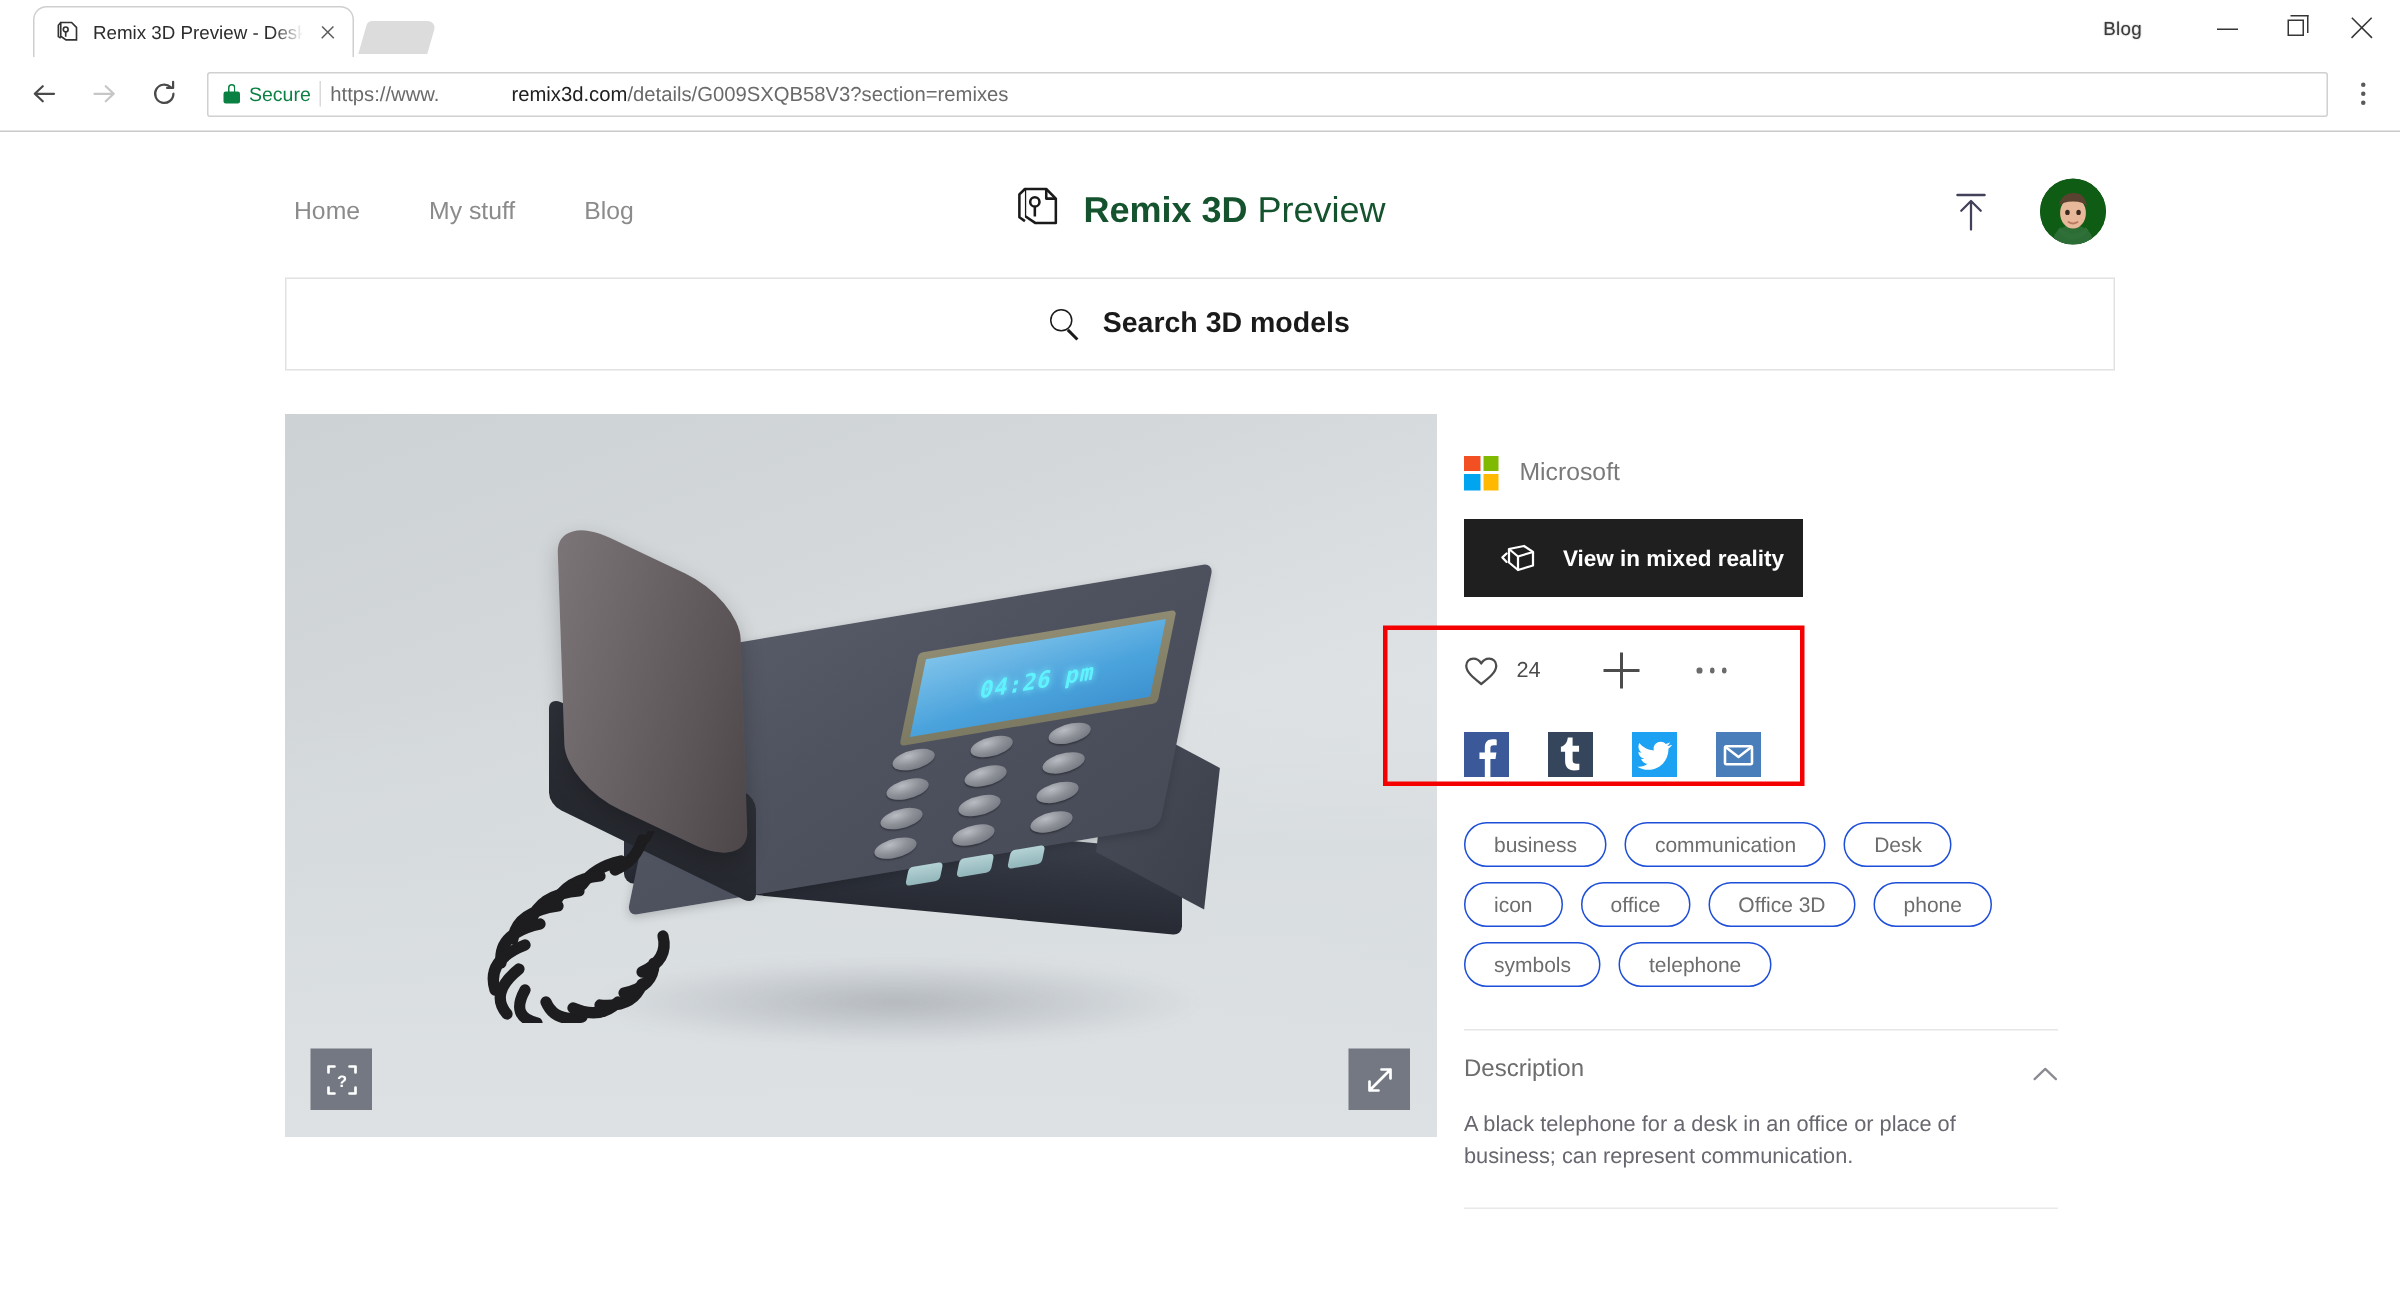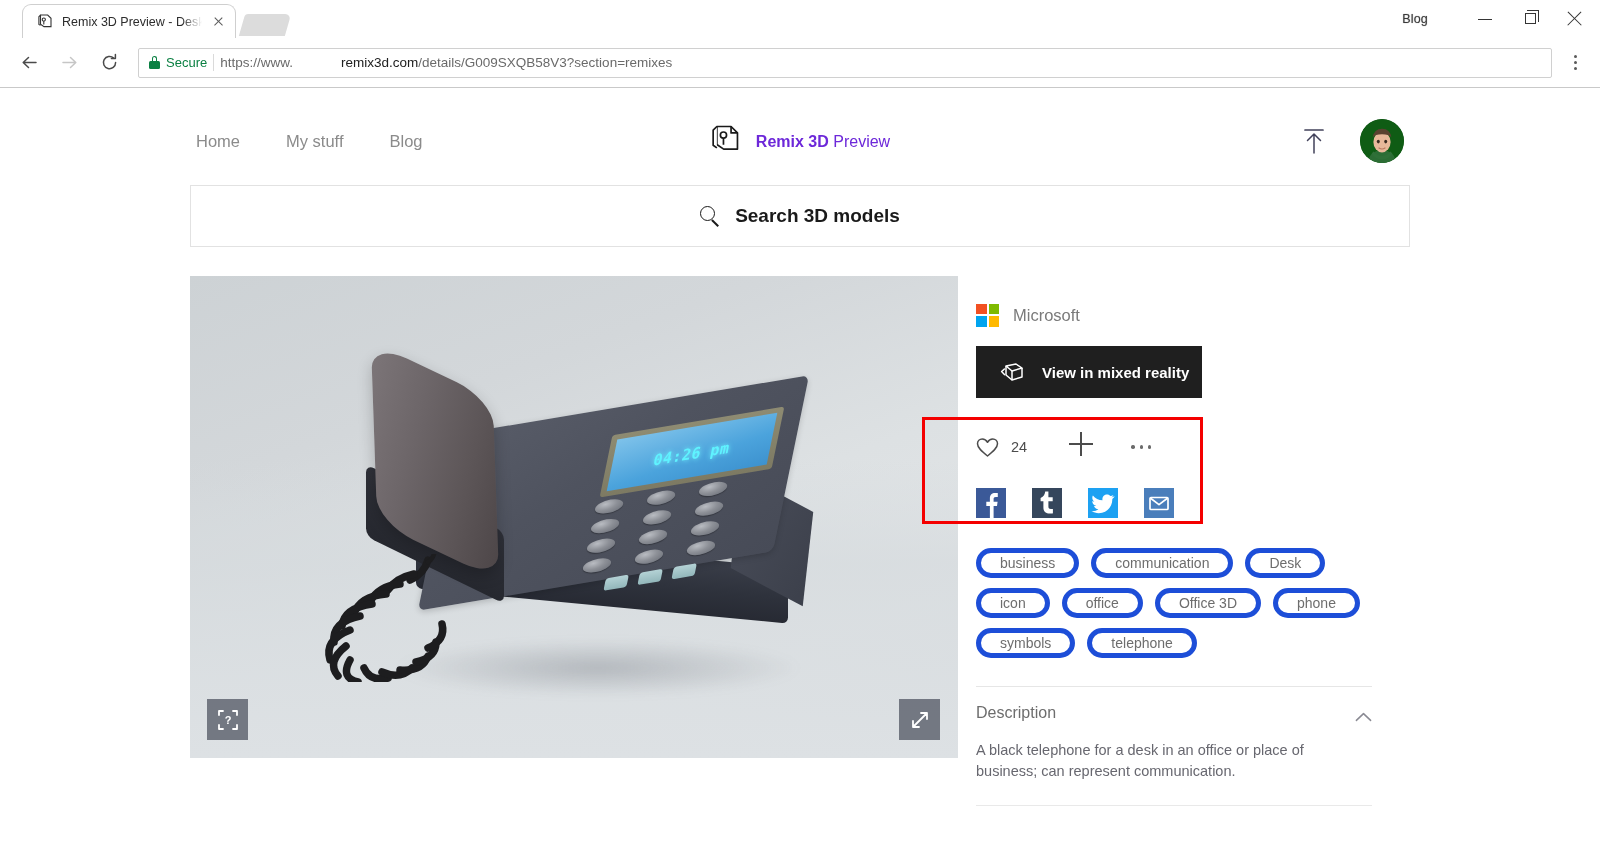--- a/index.html
+++ b/index.html
@@ -102,21 +102,21 @@
   .site-header {
     height: 72px; display:flex; align-items:center; position:relative;
     padding: 0 0 0 6px;
   }
   .nav-links { display:flex; gap: 46px; }
   .nav-link { font-size:16.5px; color:#8b8b8b; }
   .brand {
     position:absolute; left:50%; top:50%; transform:translate(-50%,-50%);
     display:flex; align-items:center; gap: 13px;
   }
-  .brand-name { font-size: 16px; color:#6d28d9; }
+  .brand-name { font-size: 24px; color:#14532d; }
   .brand-name b { font-weight:700; }
   .brand-name span { font-weight:400; }
   .header-right { position:absolute; right: 6px; top:50%; transform:translateY(-50%);
                   display:flex; align-items:center; gap: 34px; }
   .upload-ico { width: 24px; height: 26px; position:relative; }
   .avatar {
     width: 44px; height: 44px; border-radius:50%; overflow:hidden;
     background: radial-gradient(circle at 50% 62%, #1f7a1f 0%, #14571a 70%, #0d3f12 100%);
     position:relative;
   }
@@ -235,37 +235,37 @@
     height: 52px; background:#1f1f1f; color:#fff;
     display:flex; align-items:center; gap:18px; padding-left: 24px;
     font-size: 15px; font-weight:700; width: 212px;
   }
   .btn-paint { margin-top: 19px; }
   .btn-mr { margin-top: 14px; width: 226px; }
 
   .paint-ico { width:20px; height:23px; position:relative; flex:0 0 20px; }
   .mr-ico { width: 24px; height: 21px; flex:0 0 24px; }
 
-  .action-row { display:flex; gap: 0; margin-top: 34px; height: 30px; }
+  .action-row { display:flex; align-items:center; gap: 0; margin-top: 34px; height: 30px; }
   .act { display:flex; align-items:center; }
   .heart-ico { width:23px; height:21px; }
   .like-count { font-size:14.5px; color:#4c4c4c; margin-left:12px; }
   .plus-ico { width:24px; height:24px; position:relative; margin-left: 42px; }
   .plus-ico:before { content:""; position:absolute; left:0; top:11px; width:24px; height:1.6px; background:#4c4c4c; }
   .plus-ico:after  { content:""; position:absolute; left:11px; top:0; width:1.6px; height:24px; background:#4c4c4c; }
   .dots-ico { margin-left: 38px; display:flex; gap:5px; align-items:center; }
   .dots-ico i { width:3.4px; height:3.4px; border-radius:50%; background:#6b6b6b; display:block; }
 
   .social-row { display:flex; gap: 26px; margin-top: 26px; }
   .soc { width: 30px; height: 30px; display:flex; align-items:center; justify-content:center;
          color:#fff; font-weight:700; font-size:17px; }
 
   .tags { display:flex; flex-wrap: wrap; gap: 10px 12px; margin-top: 30px; width: 396px; }
   .tag {
-    border: 5px solid #1d4ed8; border-radius: 16px;
+    border: 1px solid #1d4ed8; border-radius: 16px;
     height: 30px; padding: 0 19px; display:flex; align-items:center;
     font-size: 14px; color:#6d6d6d; background:#fff;
   }
 
   .divider { height:1px; background:#e6e6e6; margin-top: 28px; width: 396px; }
   .desc-head {
     display:flex; align-items:center; justify-content:space-between;
     width: 396px; margin-top: 17px;
   }
   .desc-title { font-size: 16px; color:#6d6d6d; }

